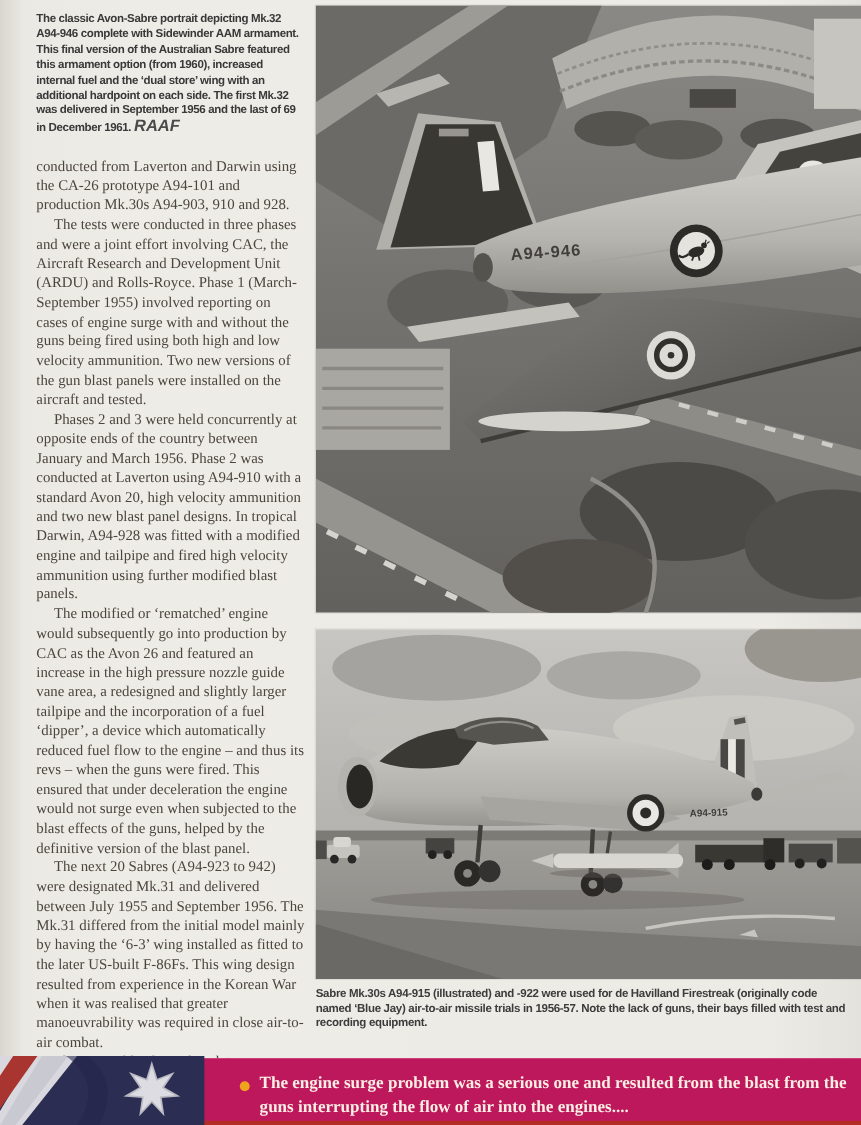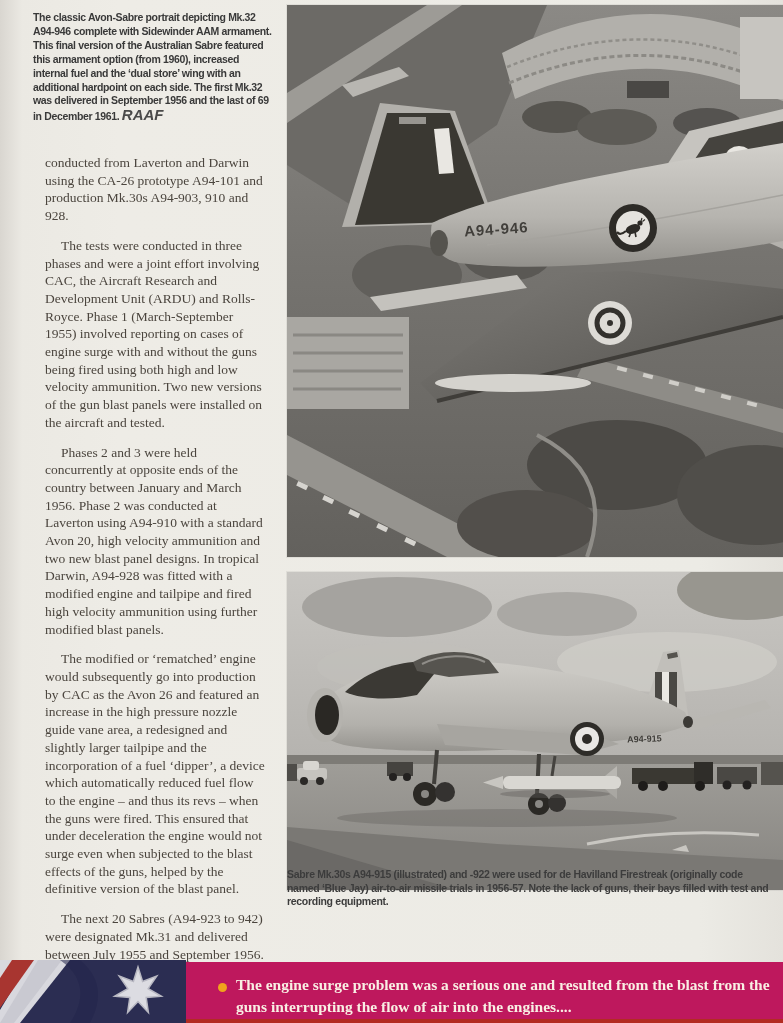--- a/index.html
+++ b/index.html
@@ -11,28 +11,28 @@
   .caption-box{
     position:absolute;left:33px;top:11px;width:241px;
     font-family:"Liberation Sans",sans-serif;font-weight:bold;
     font-size:10.5px;line-height:13.9px;letter-spacing:-0.35px;color:#393939;
   }
   .caption-credit{font-style:italic;font-weight:bold;font-size:15px;color:#4a4a4a;letter-spacing:0;}
   .article-col{
     position:absolute;left:33px;top:142px;width:244px;height:820px;overflow:hidden;
     font-size:13.5px;line-height:17.7px;color:#4b453e;
   }
-  .article-col p{margin:12px;font-family:Liberation Serif, serif;}
+  .article-col p{margin:0;font-family:Liberation Serif, serif;}
   .article-col p + p{text-indent:16px;}
   .photo{position:absolute;left:287px;box-shadow:0 0 0 1px rgba(0,0,0,0.06);}
   .photo-top{top:5px;width:496px;height:552px;}
   .photo-bottom{top:572px;width:496px;height:318px;}
   .photo svg{display:block;}
   .photo-caption{
-    position:absolute;left:287px;top:868px;width:482px;
+    position:absolute;left:287px;top:897px;width:482px;
     font-family:"Liberation Sans",sans-serif;font-weight:bold;
     font-size:10.5px;line-height:13.6px;letter-spacing:-0.3px;color:#3c3c3c;
   }
   .footer-banner{
     position:absolute;left:156px;top:962px;width:643px;height:61px;
     background:#be185d;border-bottom:4px solid #b32b22;box-sizing:border-box;
   }
   .quote-bullet{
     position:absolute;left:62px;top:21px;width:9px;height:9px;border-radius:50%;
     background:#f0a31d;

